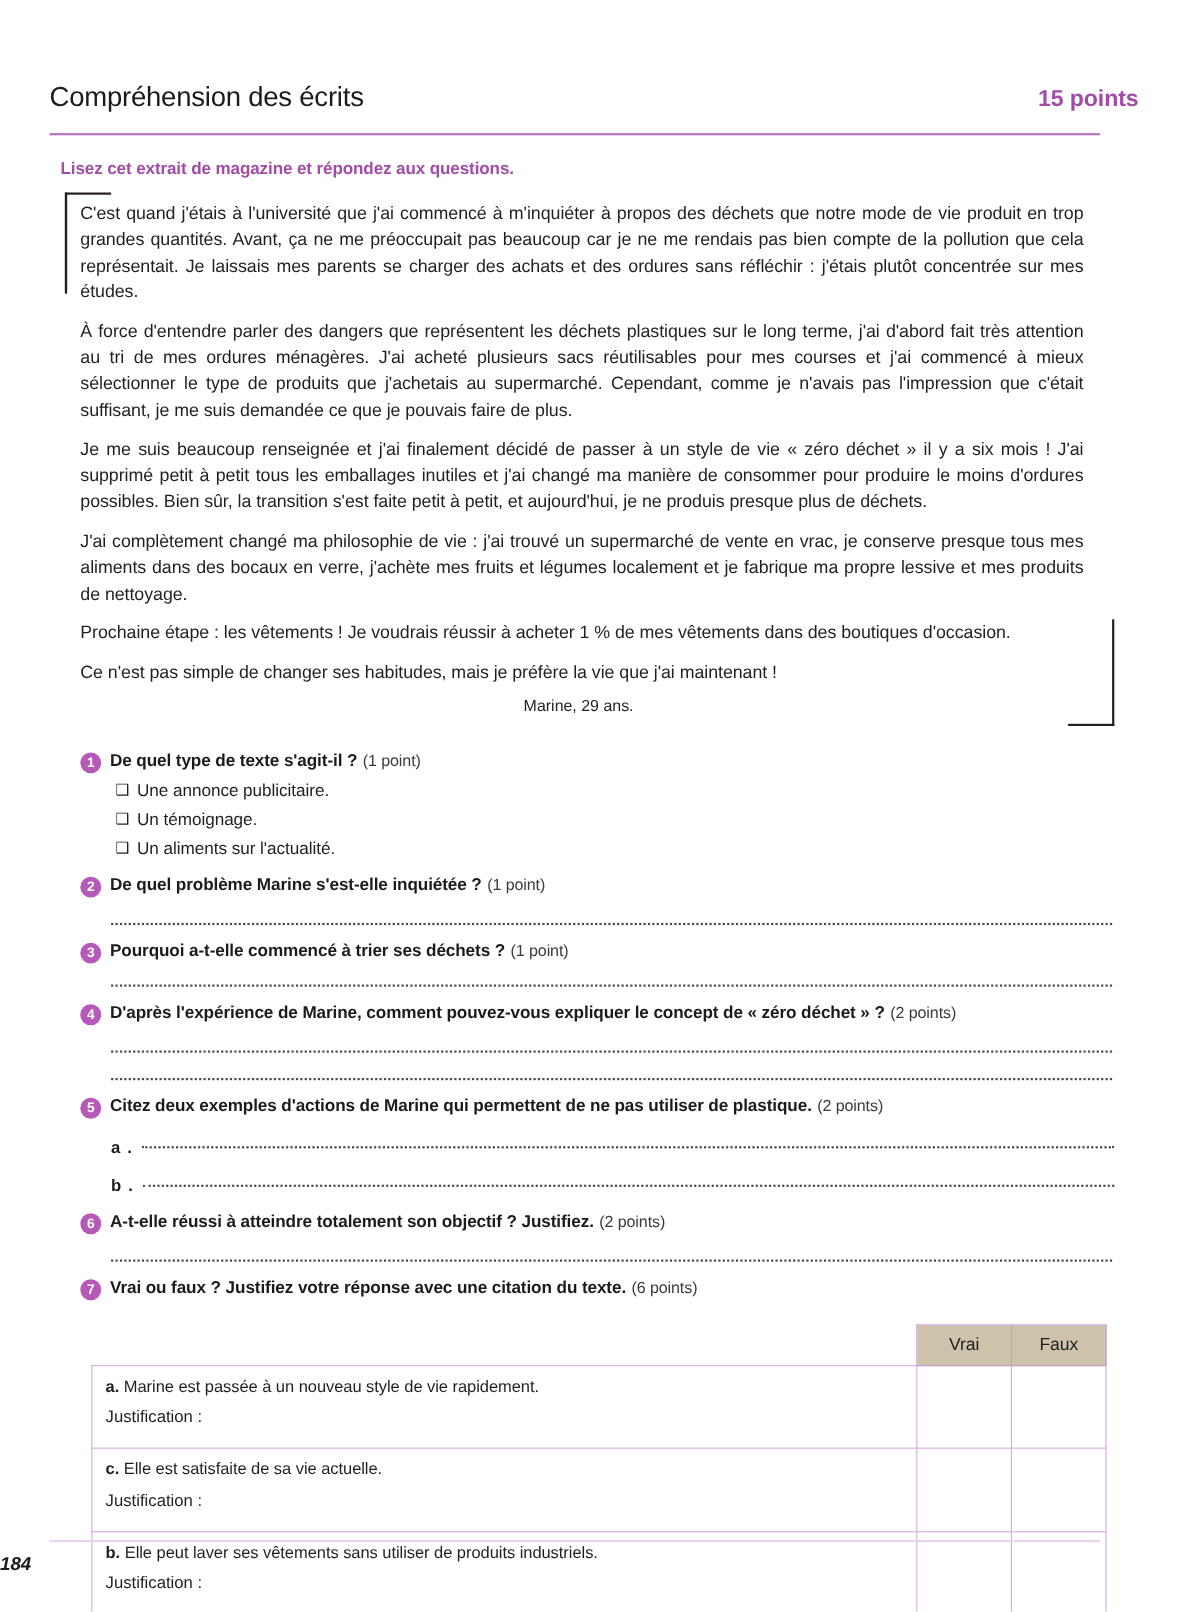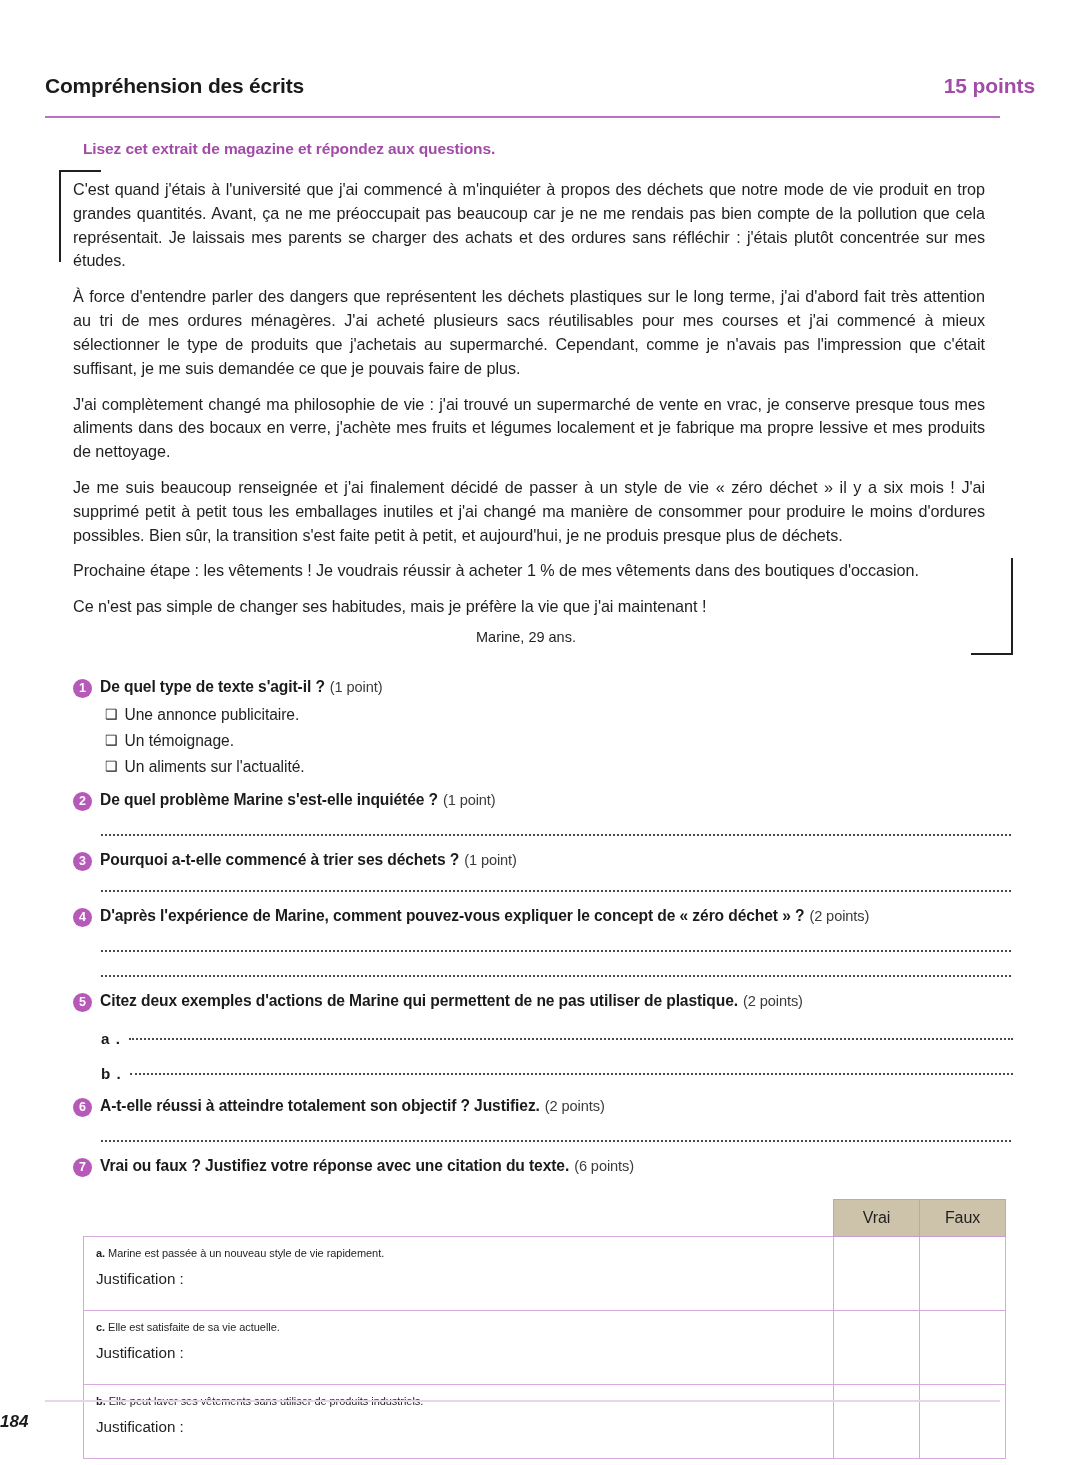--- a/index.html
+++ b/index.html
@@ -25,42 +25,42 @@
   }
 
   
   .header {
     display: flex;
     align-items: baseline;
     justify-content: space-between;
     padding-top: 74px;
   }
   .header-title {
-    font-size: 21px;
-    font-weight: bold;
+    font-size: 25px;
+    font-weight: normal;
     letter-spacing: -0.2px;
     color: #1b1b1b;
   }
   .header-points {
     font-size: 21px;
     font-weight: bold;
     color: #a24ca8;
     letter-spacing: -0.1px;
   }
   .header-rule {
     margin-top: 18px;
     height: 2px;
     background: #b574bd;
     width: 955px;
   }
 
   
   .instruction {
     margin-top: 22px;
-    margin-left: 38px;
+    margin-left: 10px;
     font-size: 15.5px;
     font-weight: bold;
     color: #a24ca8;
     letter-spacing: -0.1px;
   }
 
   
   .textblock {
     position: relative;
     margin-top: 12px;
@@ -241,21 +241,21 @@
     border: 1px solid #d7a9de;
     vertical-align: top;
     padding: 9px 12px 10px 12px;
     height: 54px;
   }
   table.vf td.ans {
     border: 1px solid #d7a9de;
     padding: 0;
   }
   .stmt {
-    font-size: 11px;
+    font-size: 15px;
     color: #1f1f1f;
     letter-spacing: -0.05px;
     line-height: 1.35;
   }
   .stmt b { font-weight: bold; }
   .just {
     display: flex;
     align-items: baseline;
     gap: 6px;
     margin-top: 9px;
@@ -307,22 +307,22 @@
   </div>
   <div class="header-rule"></div>
 
   <div class="instruction">Lisez cet extrait de magazine et répondez aux questions.</div>
 
   <div class="textblock">
     <div class="bracket-tl"></div>
     <div class="bracket-br"></div>
     <p>C'est quand j'étais à l'université que j'ai commencé à m'inquiéter à propos des déchets que notre mode de vie produit en trop grandes quantités. Avant, ça ne me préoccupait pas beaucoup car je ne me rendais pas bien compte de la pollution que cela représentait. Je laissais mes parents se charger des achats et des ordures sans réfléchir : j'étais plutôt concentrée sur mes études.</p>
     <p>À force d'entendre parler des dangers que représentent les déchets plastiques sur le long terme, j'ai d'abord fait très attention au tri de mes ordures ménagères. J'ai acheté plusieurs sacs réutilisables pour mes courses et j'ai commencé à mieux sélectionner le type de produits que j'achetais au supermarché. Cependant, comme je n'avais pas l'impression que c'était suffisant, je me suis demandée ce que je pouvais faire de plus.</p>
+    <p>Je me suis beaucoup renseignée et j'ai finalement décidé de passer à un style de vie « zéro déchet » il y a six mois ! J'ai supprimé petit à petit tous les emballages inutiles et j'ai changé ma manière de consommer pour produire le moins d'ordures possibles. Bien sûr, la transition s'est faite petit à petit, et aujourd'hui, je ne produis presque plus de déchets.</p>
     <p>J'ai complètement changé ma philosophie de vie : j'ai trouvé un supermarché de vente en vrac, je conserve presque tous mes aliments dans des bocaux en verre, j'achète mes fruits et légumes localement et je fabrique ma propre lessive et mes produits de nettoyage.</p>
-    <p>Je me suis beaucoup renseignée et j'ai finalement décidé de passer à un style de vie « zéro déchet » il y a six mois ! J'ai supprimé petit à petit tous les emballages inutiles et j'ai changé ma manière de consommer pour produire le moins d'ordures possibles. Bien sûr, la transition s'est faite petit à petit, et aujourd'hui, je ne produis presque plus de déchets.</p>
     <p>Prochaine étape : les vêtements ! Je voudrais réussir à acheter 1 % de mes vêtements dans des boutiques d'occasion.</p>
     <p>Ce n'est pas simple de changer ses habitudes, mais je préfère la vie que j'ai maintenant !</p>
     <div class="signature">Marine, 29 ans.</div>
   </div>
 
   <div class="questions">
 
     <div class="q">
       <div class="q-head">
         <div class="q-num">1</div>

